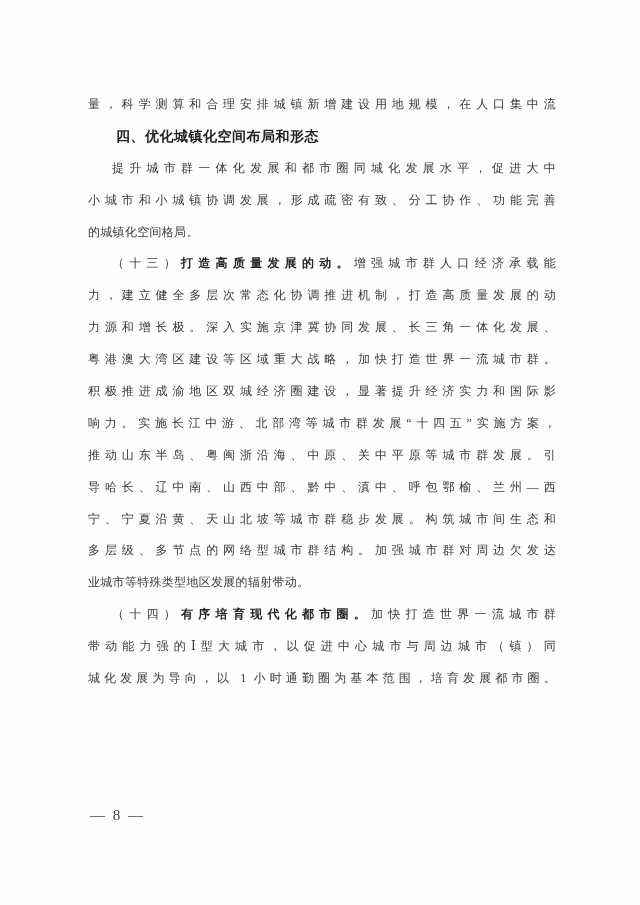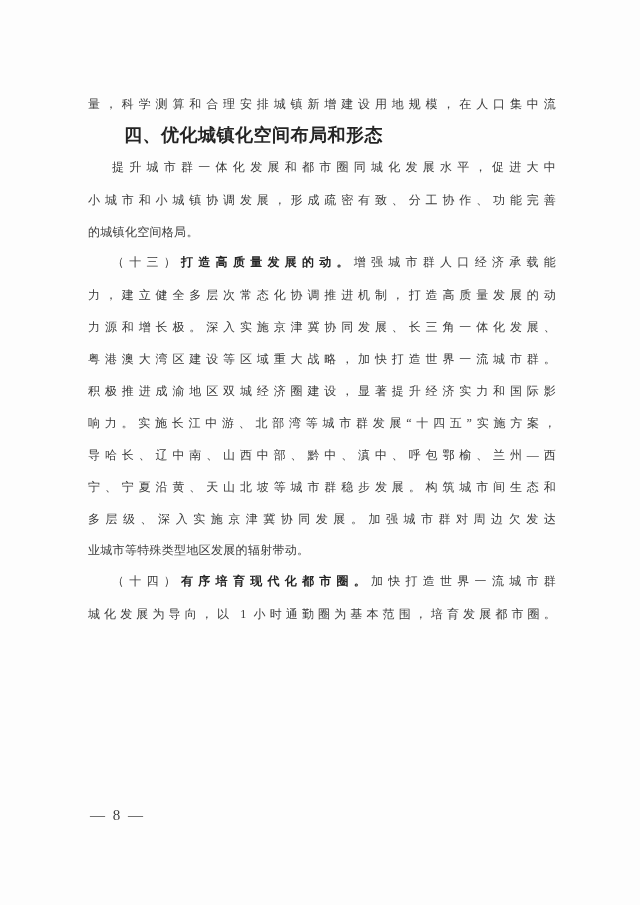--- a/index.html
+++ b/index.html
@@ -29,26 +29,25 @@
     text-align: left;
     letter-spacing: 0.3px;
   }
   .line.just {
     text-align: justify;
     text-align-last: justify;
     text-justify: inter-character;
   }
   .line.indent {
     text-indent: 2em;
-    font-family: Liberation Mono, monospace;
   }
   .line.heading {
-    font-family: Liberation Mono, monospace;
+    font-family: Liberation Serif, serif;
     font-weight: bold;
-    font-size: 18px;
+    font-size: 14px;
     color: #222222;
     letter-spacing: 0.5px;
   }
   .b {
     font-weight: bold;
     color: #242424;
   }
   .page-number {
     position: absolute;
     left: 90px;
@@ -68,21 +67,23 @@
       <div class="line indent heading"><span class="b">四、优化城镇化空间布局和形态</span></div>
       <div class="line just indent"><span>提升城市群一体化发展和都市圈同城化发展水平，促进大中</span></div>
       <div class="line just"><span>小城市和小城镇协调发展，形成疏密有致、分工协作、功能完善</span></div>
       <div class="line"><span>的城镇化空间格局。</span></div>
       <div class="line just indent"><span>（十三）</span><span class="b">打造高质量发展的动。</span><span>增强城市群人口经济承载能</span></div>
       <div class="line just"><span>力，建立健全多层次常态化协调推进机制，打造高质量发展的动</span></div>
       <div class="line just"><span>力源和增长极。深入实施京津冀协同发展、长三角一体化发展、</span></div>
       <div class="line just"><span>粤港澳大湾区建设等区域重大战略，加快打造世界一流城市群。</span></div>
       <div class="line just"><span>积极推进成渝地区双城经济圈建设，显著提升经济实力和国际影</span></div>
       <div class="line just"><span>响力。实施长江中游、北部湾等城市群发展“十四五”实施方案，</span></div>
+      <div class="line just"><span>推动山东半岛、粤闽浙沿海、中原、关中平原等城市群发展。引</span></div>
       <div class="line just"><span>导哈长、辽中南、山西中部、黔中、滇中、呼包鄂榆、兰州—西</span></div>
       <div class="line just"><span>宁、宁夏沿黄、天山北坡等城市群稳步发展。构筑城市间生态和</span></div>
-      <div class="line just"><span>多层级、深入实施京津冀协同发展。加强城市群对周边欠发达</span></div>
+      <div class="line just"><span>多层级、多节点的网络型城市群结构。加强城市群对周边欠发达</span></div>
       <div class="line"><span>业城市等特殊类型地区发展的辐射带动。</span></div>
       <div class="line just indent"><span>（十四）</span><span class="b">有序培育现代化都市圈。</span><span>加快打造世界一流城市群</span></div>
+      <div class="line just"><span>带动能力强的Ⅰ型大城市，以促进中心城市与周边城市（镇）同</span></div>
       <div class="line just"><span>城化发展为导向，以 1 小时通勤圈为基本范围，培育发展都市圈。</span></div>
     </div>
   <div class="page-number">— 8 —</div>
 </div>
 
 </body></html>

